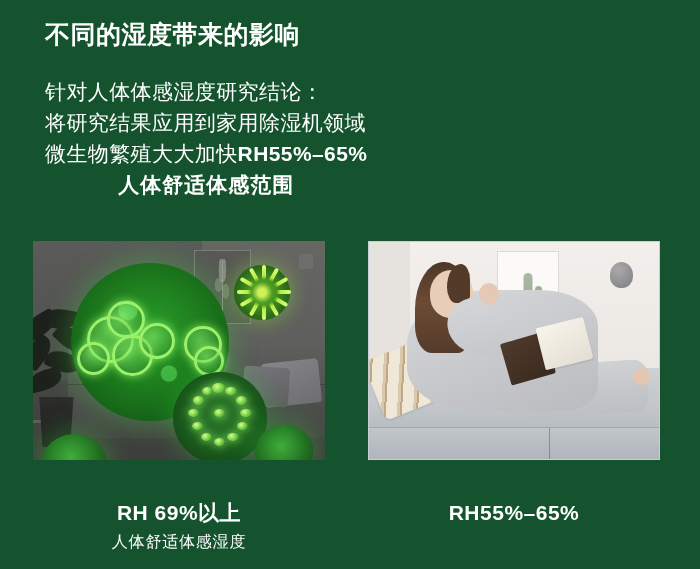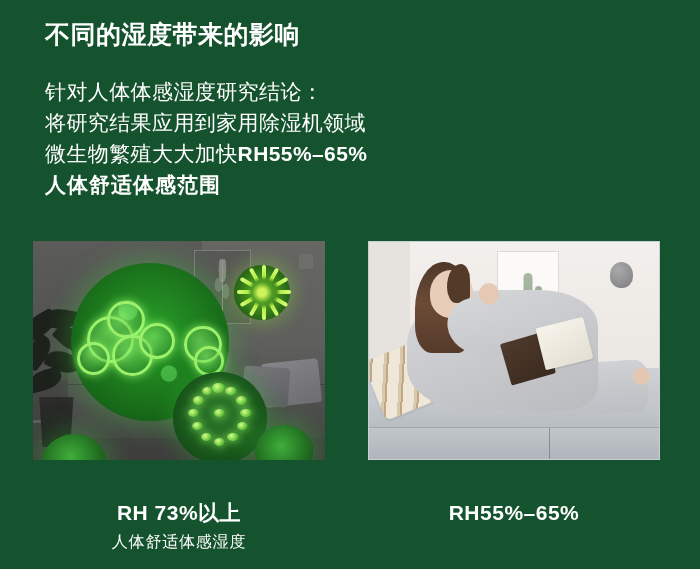--- a/index.html
+++ b/index.html
@@ -37,21 +37,21 @@
     position: absolute;
     left: 45px;
     top: 76px;
     color: #ffffff;
     font-size: 21px;
     line-height: 31px;
     letter-spacing: 0.4px;
   }
   .body-copy .line { white-space: nowrap; }
   .body-copy .bold { font-weight: bold; }
-  .body-copy .line-strong { font-weight: bold; letter-spacing: 1px; }
+  .body-copy .line-strong { font-weight: bold; letter-spacing: 1px; text-align: center; }
 
   
   .panel {
     position: absolute;
     top: 241px;
     width: 292px;
     height: 219px;
     overflow: hidden;
   }
   .panel-left  { left: 33px; background: #50504f; }
@@ -442,21 +442,21 @@
     <div class="r-head"></div>
     <div class="r-hair-front"></div>
     <div class="r-arm"></div>
     <div class="r-hand"></div>
     <div class="r-book-l"></div>
     <div class="r-book-r"></div>
     <div class="r-foot"></div>
   </div>
 
   <div class="caption caption-left">
-    <div class="cap-main">RH 73%以上</div>
+    <div class="cap-main">RH 69%以上</div>
     <div class="cap-sub">人体舒适体感湿度</div>
   </div>
 
   <div class="caption caption-right">
     <div class="cap-main">RH55%–65%</div>
   </div>
 
 </div>
 
 </body></html>

